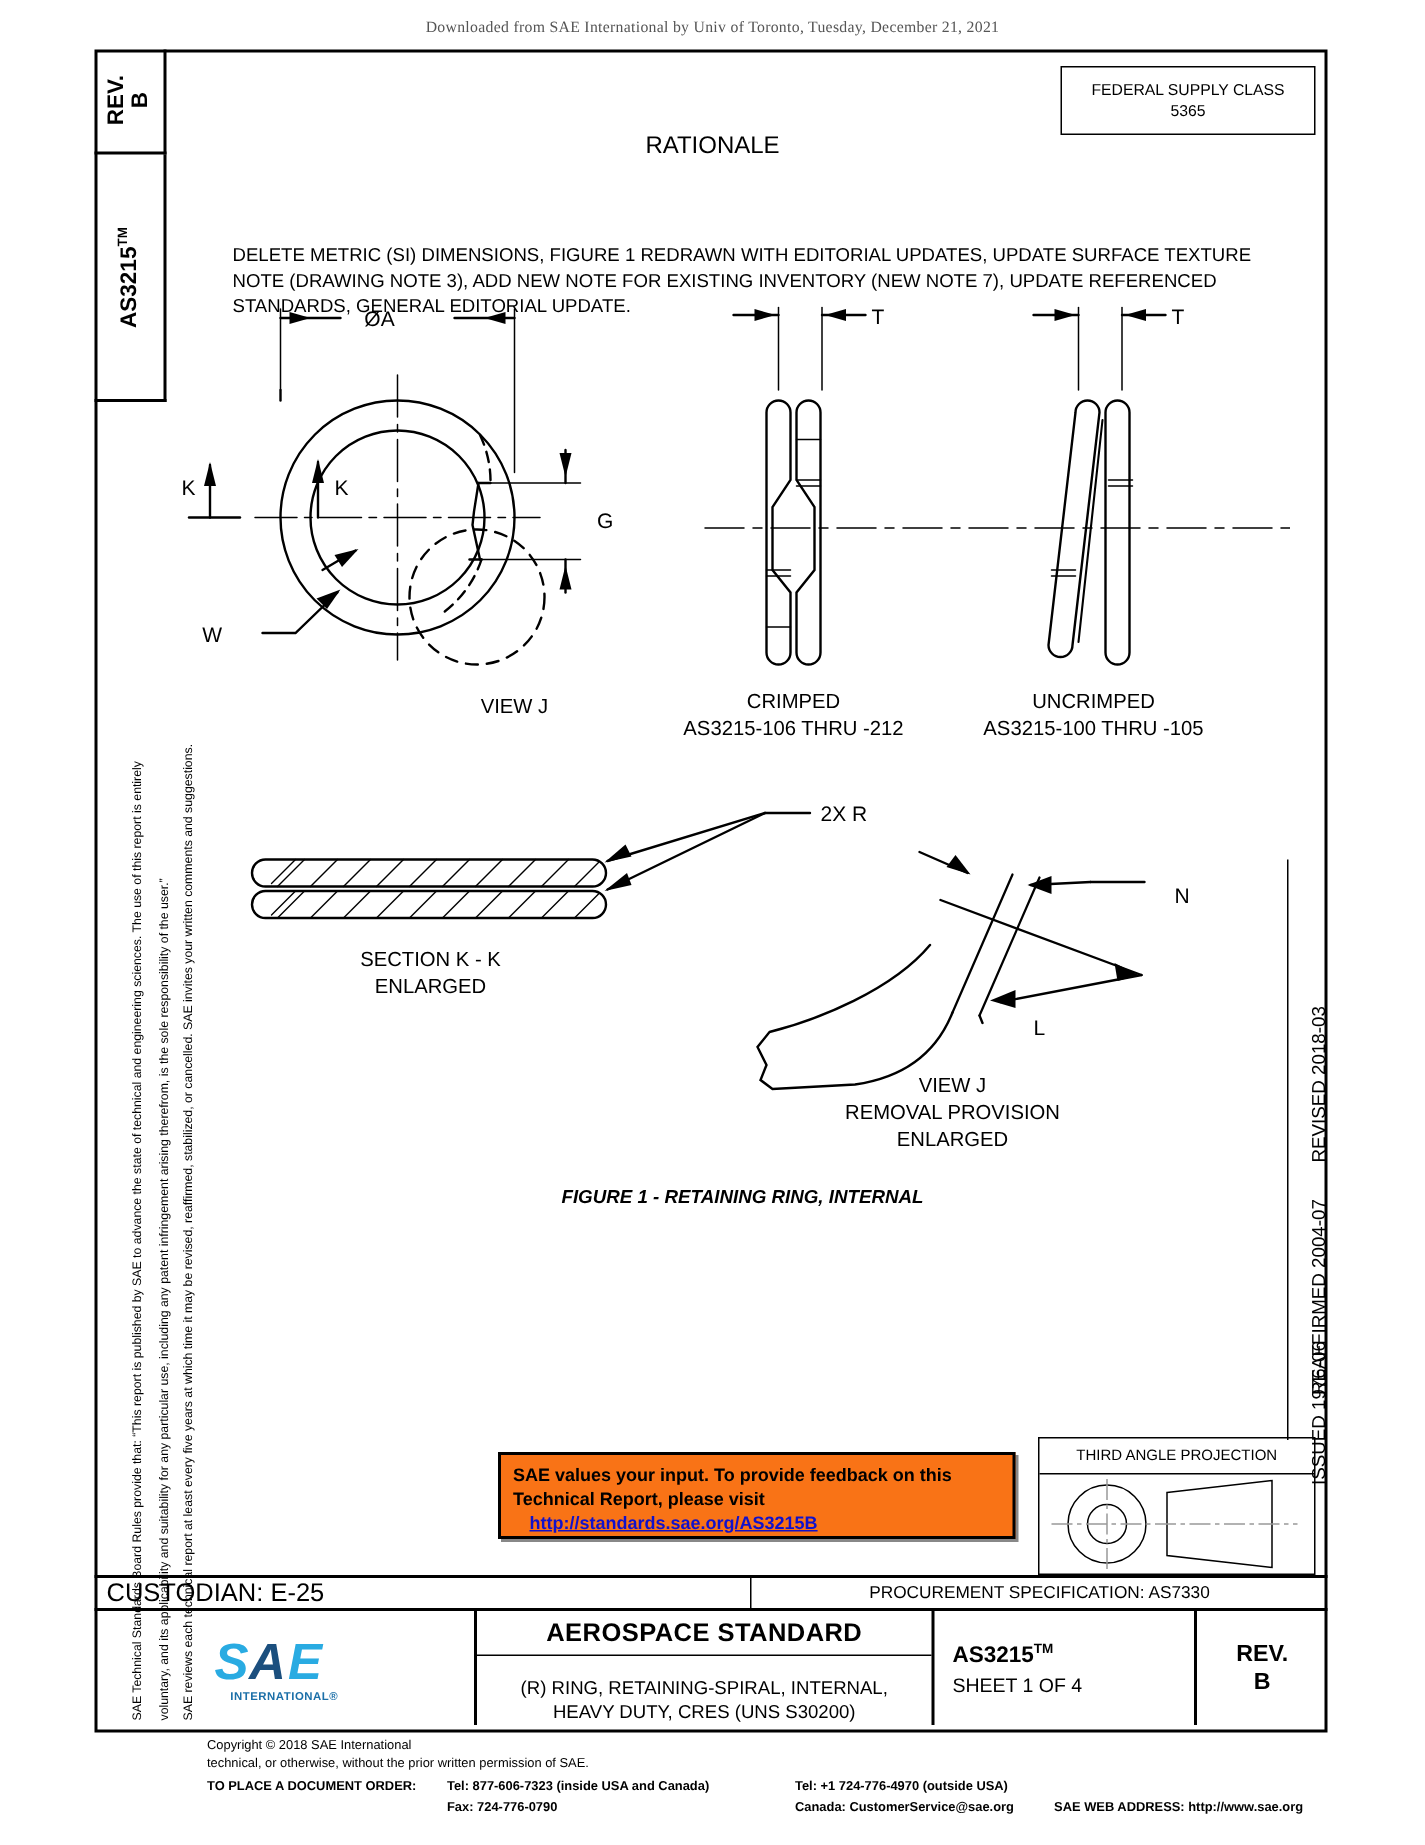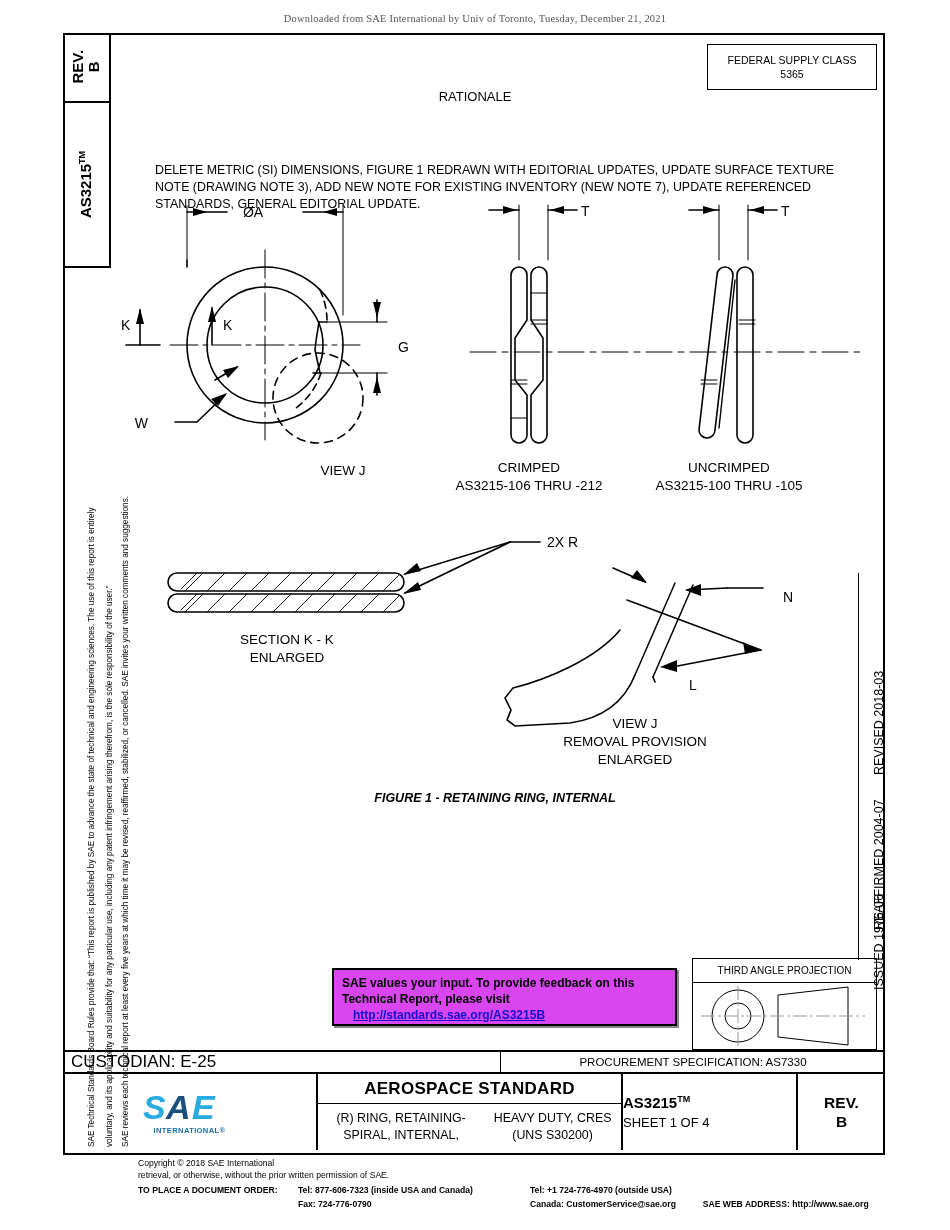--- a/index.html
+++ b/index.html
@@ -84,40 +84,40 @@
   #fsc{
     position:absolute; left:707px; top:44px; width:170px; height:46px;
     border:1px solid #000;
     display:flex; flex-direction:column; align-items:center; justify-content:center;
     font-size:10.5px; line-height:1.35;
   }
 
   
   #rationale-title{
     position:absolute; left:0; top:89px; width:950px; text-align:center;
-    font-size:13px;
+    font-size:16px;
   }
   #rationale-body{
     position:absolute; left:155px; top:123px; width:690px;
     font-size:12.4px; line-height:1.38;margin-top:39px;
   }
 
   
   #drawing{ position:absolute; left:115px; top:190px; width:745px; height:625px; }
   #drawing svg{ display:block; }
 
   .lbl{ font-family:"Liberation Sans", sans-serif; font-size:14px; fill:#000; }
   .cap{ font-family:"Liberation Sans", sans-serif; font-size:13.5px; fill:#000; }
   .figcap{ font-family:"Liberation Sans", sans-serif; font-size:12.5px;
            font-weight:bold; font-style:italic; fill:#000; }
 
   
   #feedback{
     position:absolute; left:332px; top:968px; width:345px; height:58px;
-    border:2px solid #000; background:#d946ef;
+    border:2px solid #000; background:#f97316;
     padding:6px 8px;
     font-size:12px; font-weight:bold; line-height:1.32;
     box-shadow:2px 2px 0 #888;
   }
   #feedback a{ color:#1111cc; text-decoration:underline;padding-left:11px; }
 
   
   #tap{
     position:absolute; left:692px; top:958px; width:185px; height:92px;
     border:1px solid #000;
@@ -156,27 +156,28 @@
   #tb-titles{
     width:305px; border-right:2px solid #000;
     display:flex; flex-direction:column;
   }
   #tb-as{
     height:30px; border-bottom:1px solid #000;
     display:flex; align-items:center; justify-content:center;
     font-size:17px; font-weight:bold; letter-spacing:.3px;
   }
   #tb-desc{
-    flex:1; display:flex; flex-direction:row;
-    align-items:center; justify-content:flex-start;
+    flex:1; display:flex; flex-direction:column;
+    align-items:center; justify-content:flex-end;
     font-size:12.4px; line-height:1.35; text-align:center;
   }
   #tb-number{
     width:175px; border-right:2px solid #000;
     display:flex; flex-direction:column; justify-content:center;
+    padding-left:12px;
   }
   #tb-number .n{ font-size:15px; font-weight:bold; }
   #tb-number .s{ font-size:13px; margin-top:4px; }
   #tb-rev{
     flex:1; display:flex; flex-direction:column;
     align-items:center; justify-content:center;
     font-size:15.5px; font-weight:bold; line-height:1.25;
   }
 
   
@@ -450,21 +451,21 @@
   </div>
 
   <div id="tb-rev">
     <div>REV.</div>
     <div>B</div>
   </div>
 </div>
 
 <div id="footer">
   <div>Copyright © 2018 SAE International</div>
-  <div>retrieval, or otherwise, without the prior written permission of SAE.</div>
+  <div>technical, or otherwise, without the prior written permission of SAE.</div>
   <div id="order-row">
     <div class="c1">TO PLACE A DOCUMENT ORDER:</div>
     <div class="c2">Tel: 877-606-7323 (inside USA and Canada)</div>
     <div class="c3">Tel: +1 724-776-4970 (outside USA)</div>
   </div>
   <div id="order-row" style="display:flex;">
     <div class="c1"></div>
     <div class="c2">Fax: 724-776-0790</div>
     <div class="c3">
       <span>Canada: CustomerService@sae.org</span>

